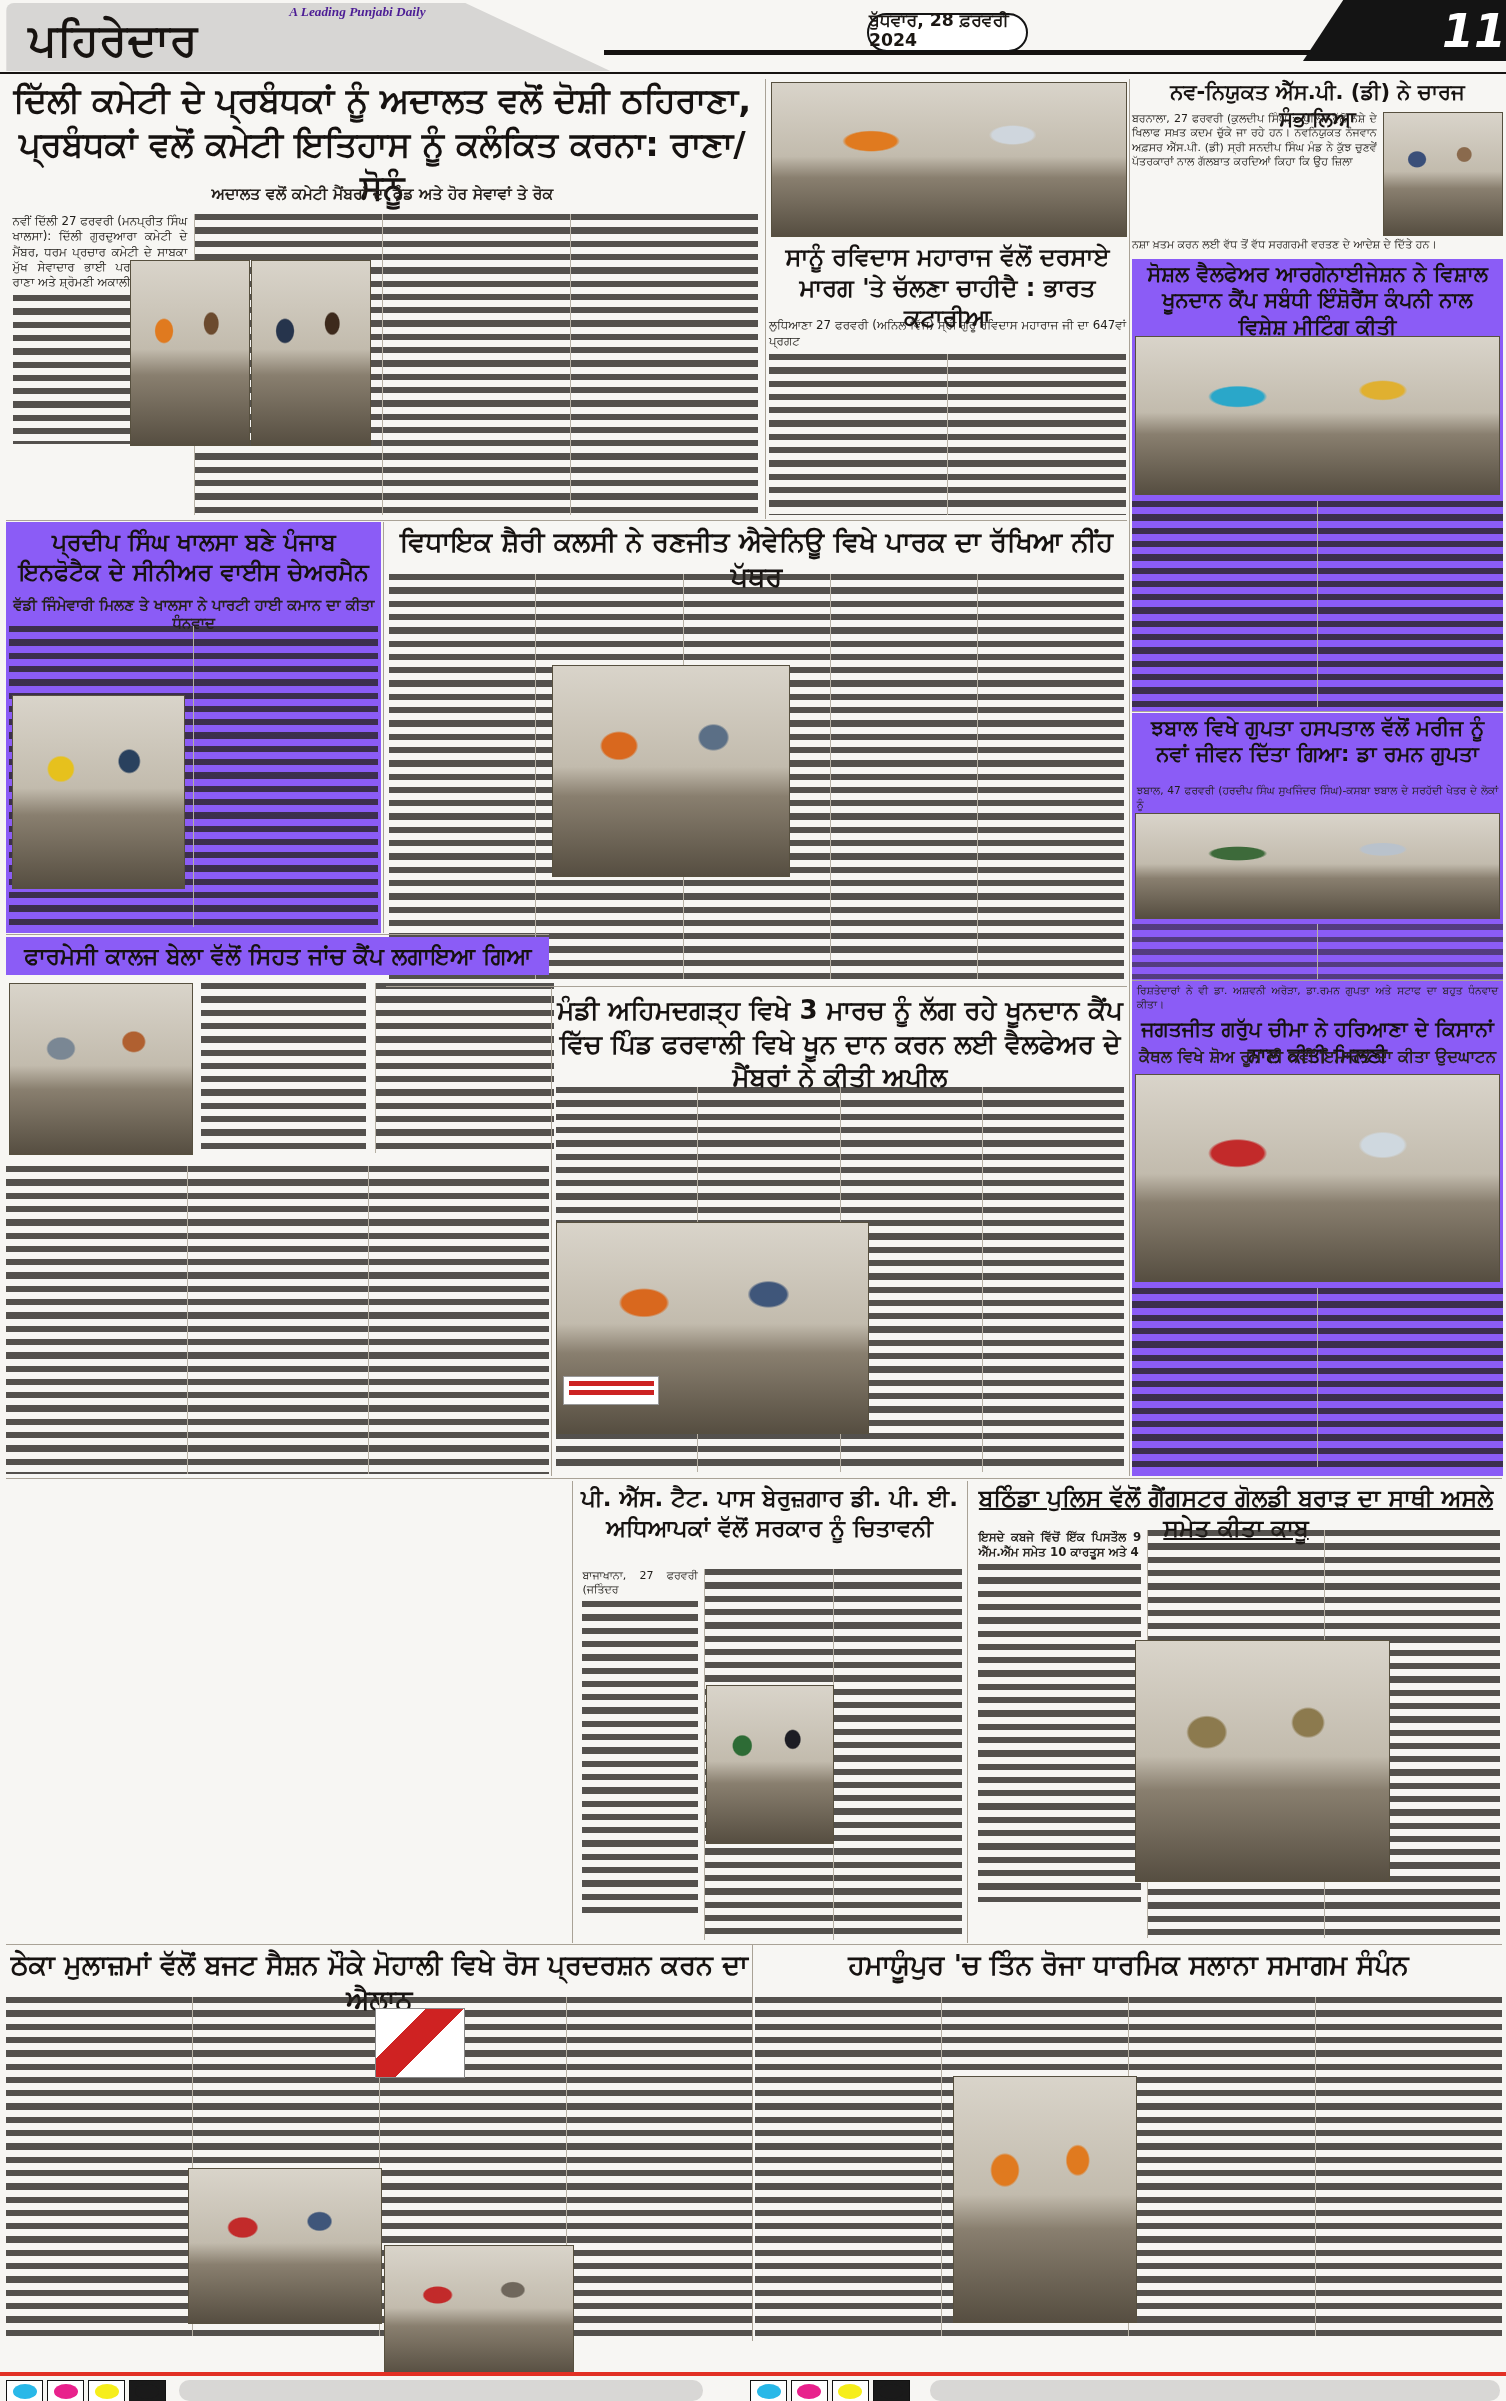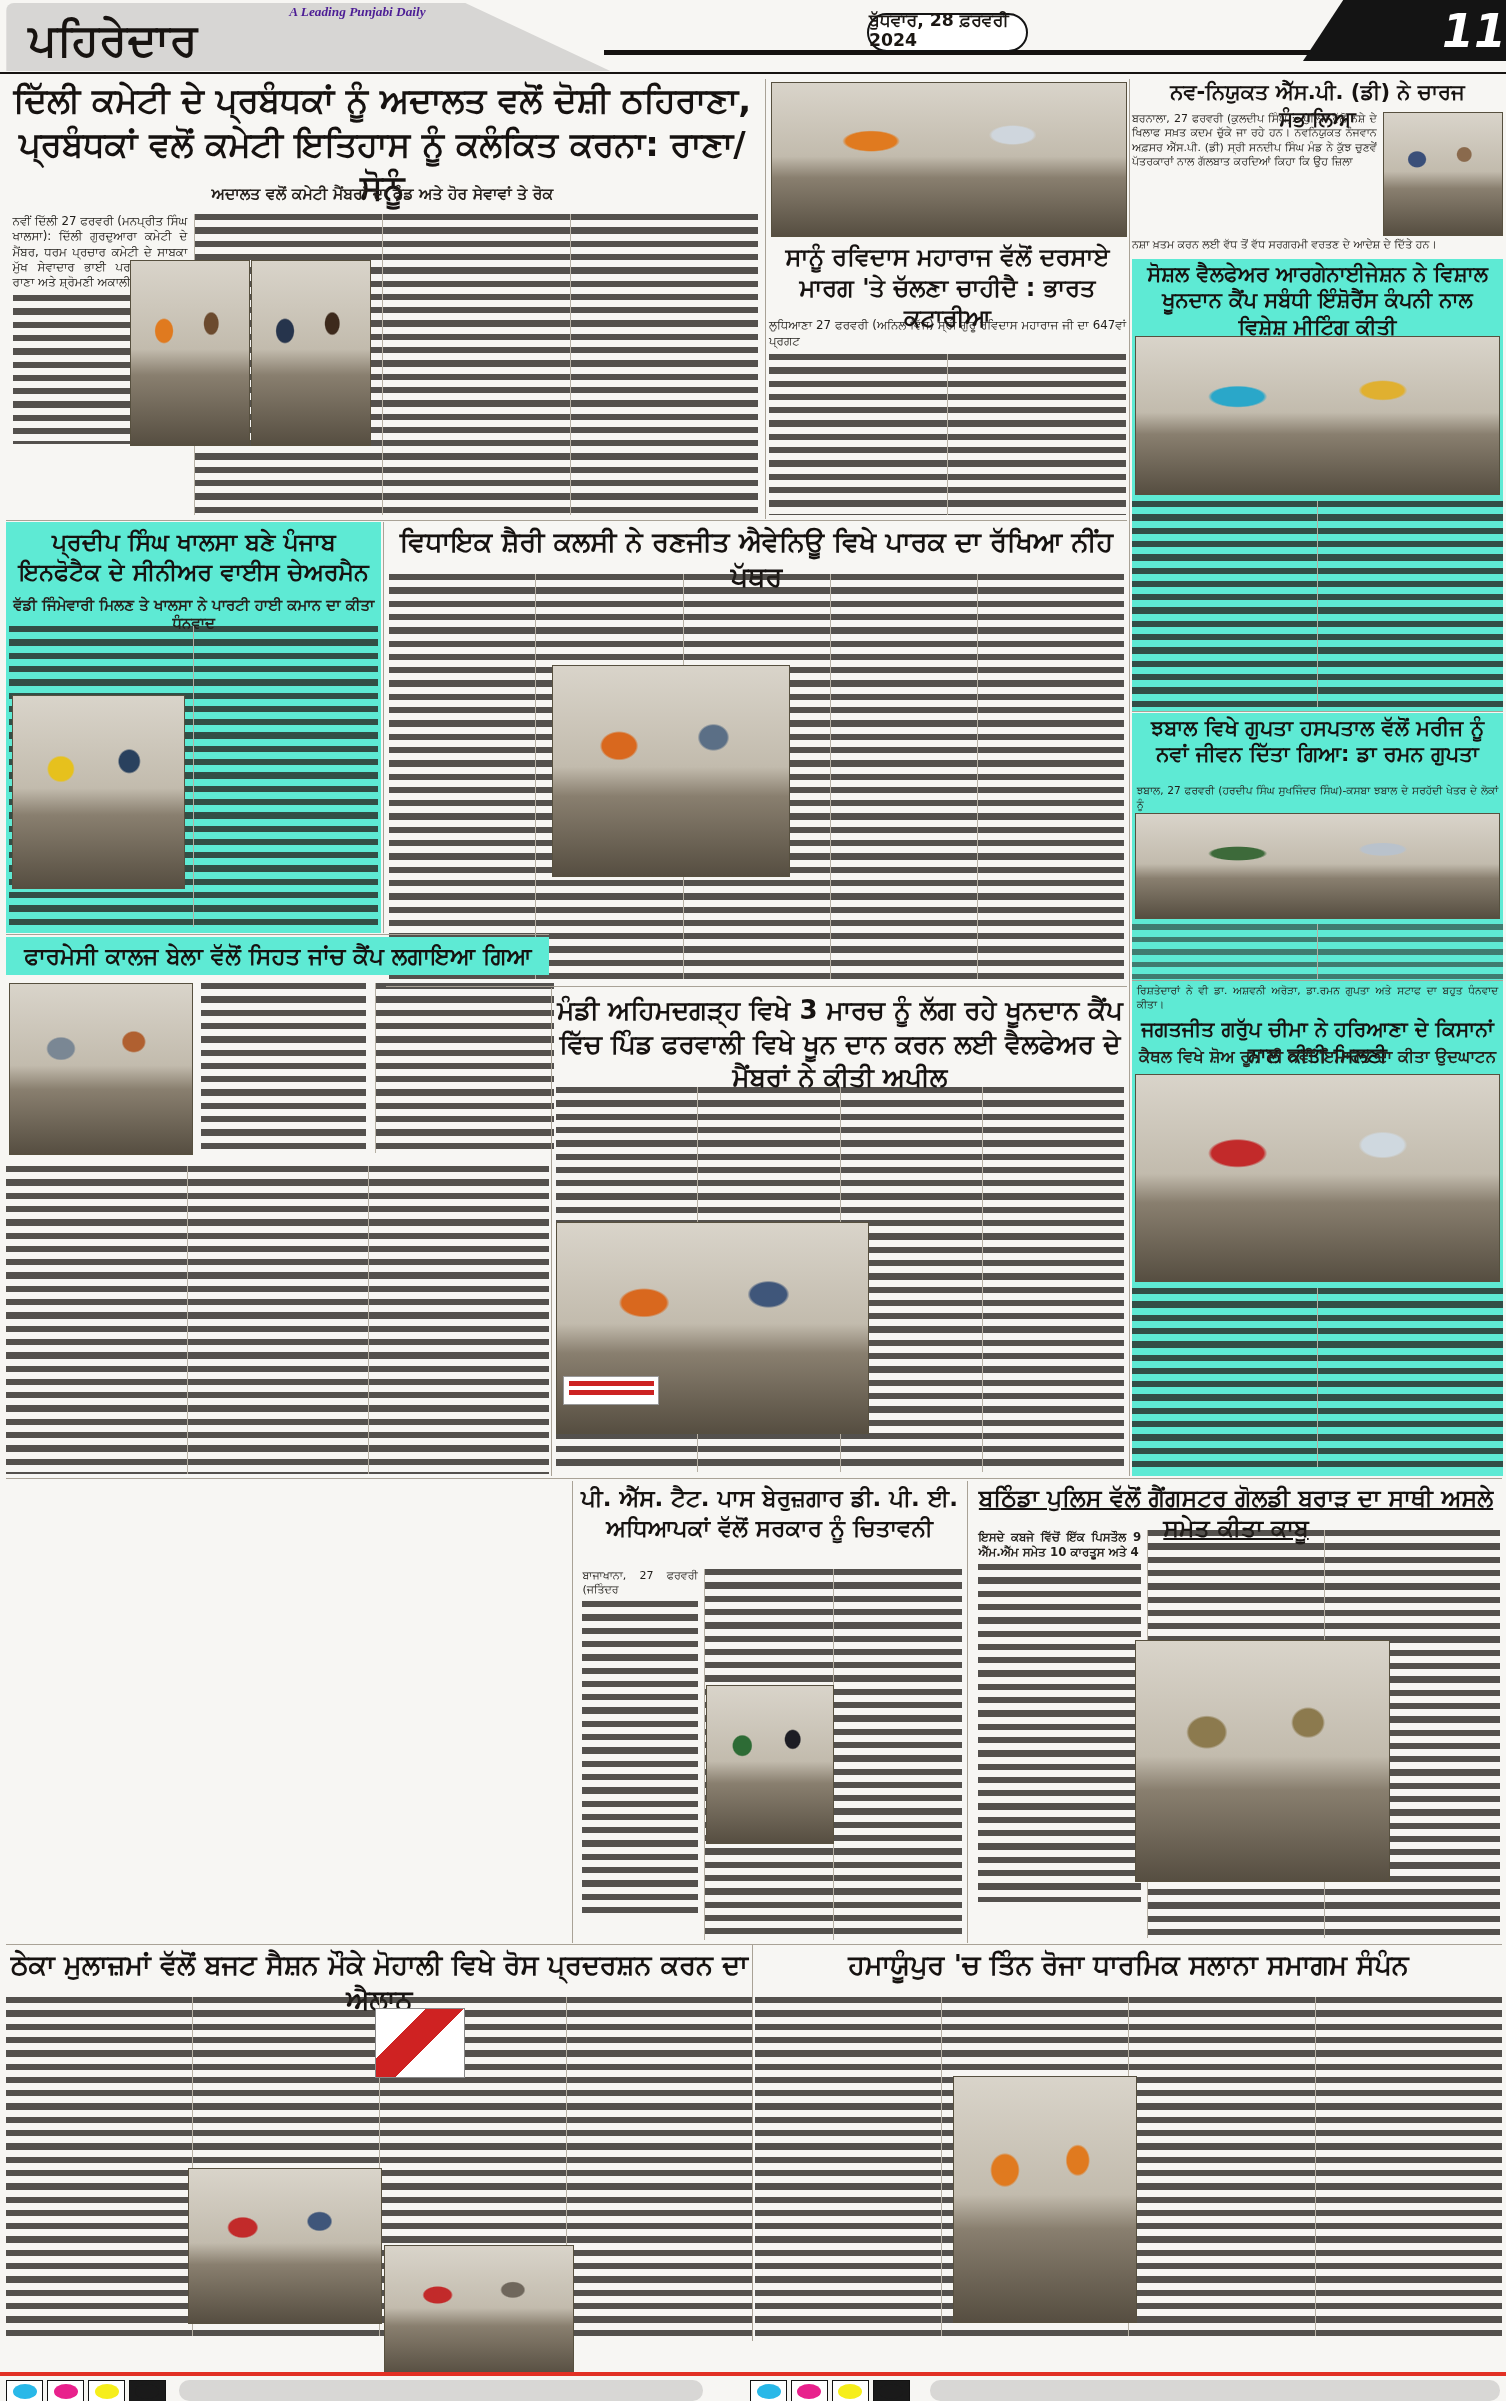--- a/index.html
+++ b/index.html
@@ -11,21 +11,21 @@
   .lede{font-size:11.8px;line-height:1.3;text-align:justify;color:#23201c;margin:0;}
   .gk{background-image:repeating-linear-gradient(180deg,rgba(38,34,30,.78) 0px,rgba(38,34,30,.78) 6.3px,transparent 6.3px,transparent 13.3px);}
   .gk.lite{background-image:repeating-linear-gradient(180deg,rgba(38,34,30,.55) 0px,rgba(38,34,30,.55) 5.5px,transparent 5.5px,transparent 12.6px);}
   .cols{display:flex;gap:0;height:100%;}
   .col{flex:1;padding:0 6.3px;}
   .col+.col{border-left:0.8px solid #b6b0a4;}
   .photo{border:0.8px solid #57503f;background-image:
       radial-gradient(ellipse at 28% 38%, var(--a,#c08a52) 0 7%, transparent 8%),
       radial-gradient(ellipse at 68% 34%, var(--b,#3a5a82) 0 6%, transparent 7%),
       linear-gradient(180deg,#d9d4ca 0%,#c2bbad 48%,#897f6f 62%,#564e41 100%);}
-  .cream{background:#5eead4;}
+  .cream{background:#8b5cf6;}
   .rule{background:#a9a296;}
   .blackrule{background:#161311;}
   .mark{width:35px;height:21px;border:1.6px solid #121212;background:#fff;display:inline-flex;align-items:center;justify-content:center;margin-right:3.9px;}
   .mark i{display:block;width:24px;height:15px;border-radius:50%;}
   .grayband{background:#d8d7d5;border-radius:10.2px;height:21px;}
   .pill{border:2.4px solid #141414;border-radius:20.4px;background:#fff;display:flex;align-items:flex-end;justify-content:center;font-weight:bold;font-size:19.6px;}
   .pnum{background:#141414;color:#fff;font-weight:bold;font-style:italic;display:flex;align-items:center;justify-content:flex-end;}
 </style>
 </head>
 <body>
@@ -120,21 +120,21 @@
         <div class="col gk"></div>
         <div class="col gk"></div>
         <div class="col gk"></div>
       </div>
       <div class="abs photo" style="--a:#d9681e;--b:#5b6f86;left:163px;top:91px;width:236px;height:210px;"></div>
     </div>
   </section>
 
   <section class="abs cream" style="left:1132px;top:713px;width:371px;height:267px;">
     <h2 class="hl" style="margin:1.6px 3.1px 0 3.1px;font-size:21px;height:68px;">ਝਬਾਲ ਵਿਖੇ ਗੁਪਤਾ ਹਸਪਤਾਲ ਵੱਲੋਂ ਮਰੀਜ ਨੂੰ ਨਵਾਂ ਜੀਵਨ ਦਿੱਤਾ ਗਿਆ: ਡਾ ਰਮਨ ਗੁਪਤਾ</h2>
-    <p class="lede" style="font-size:10.6px;margin:1.6px 4.7px;">ਝਬਾਲ, 27 ਫਰਵਰੀ (ਹਰਦੀਪ ਸਿੰਘ ਸੁਖਜਿੰਦਰ ਸਿੰਘ)-ਕਸਬਾ ਝਬਾਲ ਦੇ ਸਰਹੱਦੀ ਖੇਤਰ ਦੇ ਲੋਕਾਂ ਨੂੰ</p>
+    <p class="lede" style="font-size:10.6px;margin:1.6px 4.7px;">ਝਬਾਲ, 47 ਫਰਵਰੀ (ਹਰਦੀਪ ਸਿੰਘ ਸੁਖਜਿੰਦਰ ਸਿੰਘ)-ਕਸਬਾ ਝਬਾਲ ਦੇ ਸਰਹੱਦੀ ਖੇਤਰ ਦੇ ਲੋਕਾਂ ਨੂੰ</p>
     <div class="photo" style="--a:#3d6a3a;--b:#b9c2cc;width:363px;height:104px;margin:1.6px 0 0 3.1px;"></div>
     <div style="height:55px;margin-top:4.7px;">
       <div class="cols">
         <div class="col gk lite"></div>
         <div class="col gk lite"></div>
       </div>
     </div>
   </section>
 
   <section class="abs cream" style="left:1132px;top:981px;width:371px;height:495px;">

